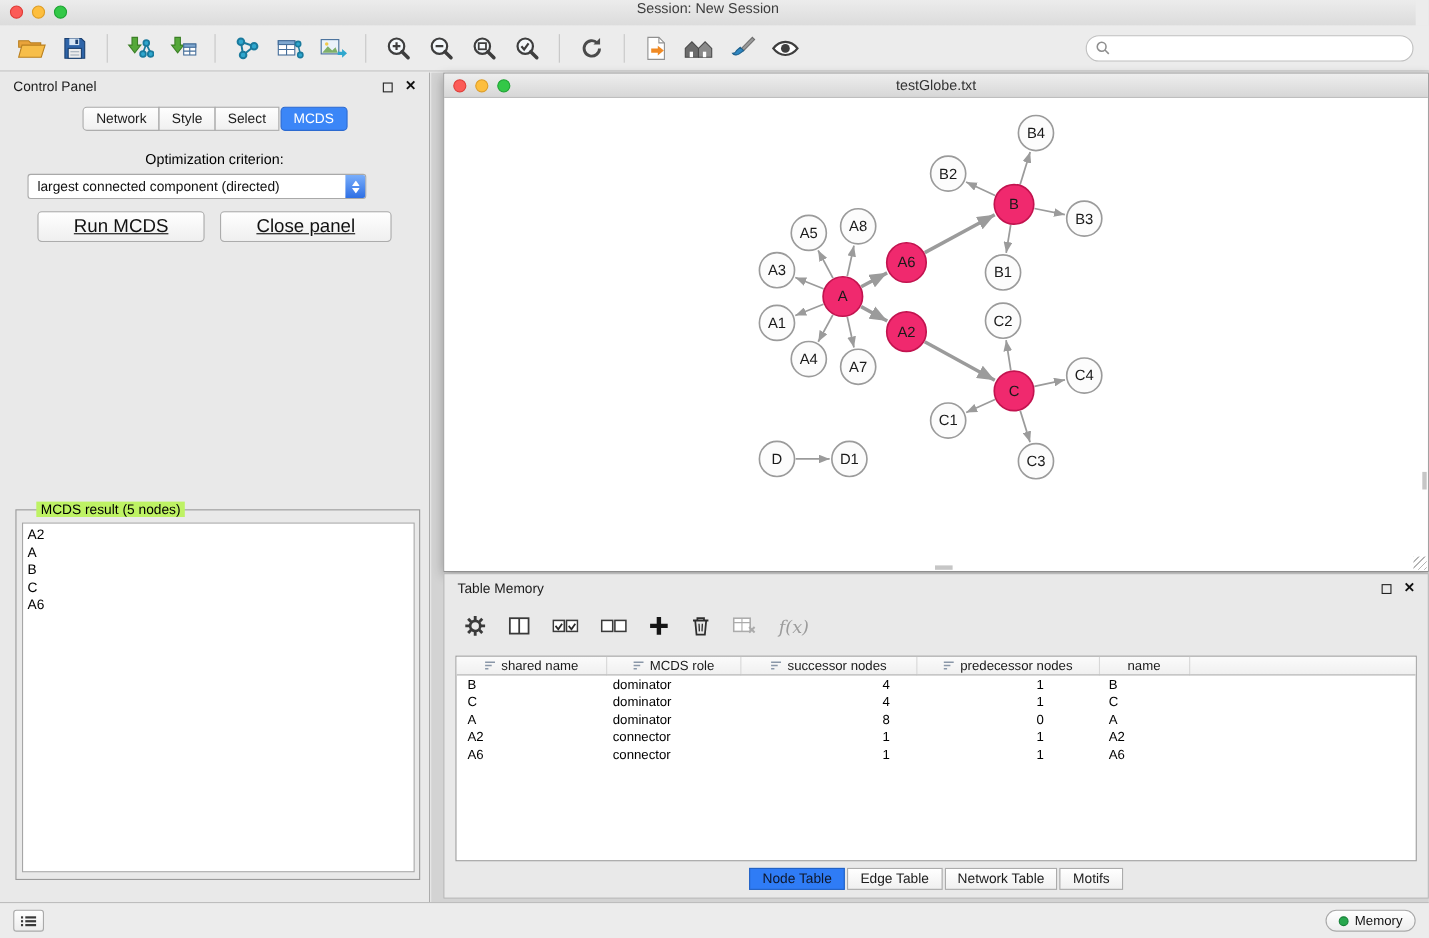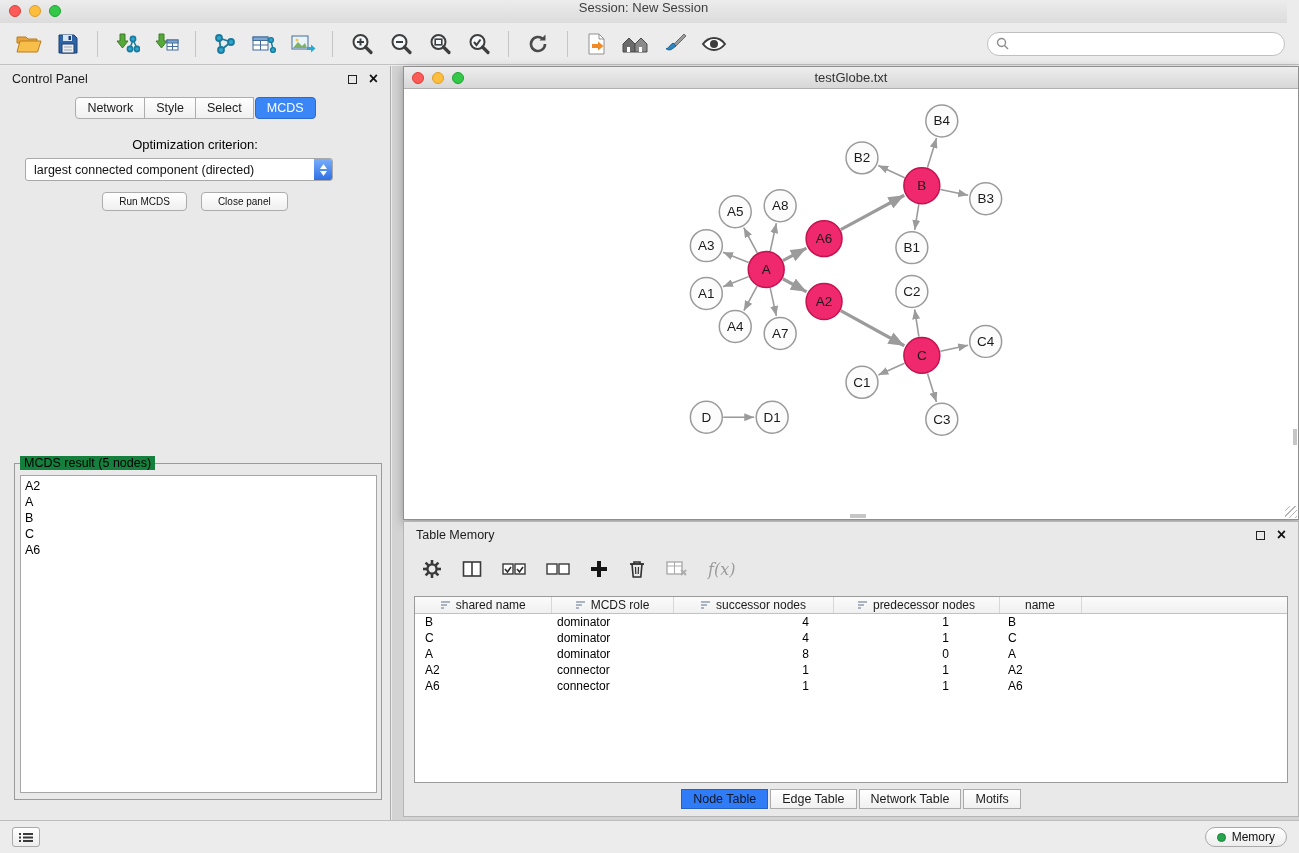--- a/index.html
+++ b/index.html
@@ -46,25 +46,25 @@
   .cp-tab.active { background:#3B86F7; color:#fff; border:1px solid #2C6AD0; border-radius:4px; margin-left:2px; }
 
   .opt-label { position:absolute; top:71px; left:0; right:0; text-align:center; font-size:13px; color:#000; }
   .combo { position:absolute; top:92px; left:25px; width:308px; height:23px; background:#fff;
     border:1px solid #A9A9A9; border-radius:3px; display:flex; align-items:center; font-size:12.5px; }
   .combo-text { flex:1; padding-left:8px; white-space:nowrap; overflow:hidden; }
   .combo-stepper { width:18px; height:21px; margin-right:0; border-radius:0 2px 2px 0;
     background:linear-gradient(#79AEFB,#2E6FE4); display:flex; flex-direction:column;
     align-items:center; justify-content:center; gap:2px; }
   .btn-row { position:absolute; top:126px; left:0; right:0; display:flex; justify-content:center; gap:14px; }
-  .btn-row button { font-size:10px; padding:3px 16px; background:linear-gradient(#FFFFFF,#EFEFEF);
-    border:1px solid #ACACAC; border-radius:4px; color:#111; }
+  .btn-row button { font-size:17px; padding:3px 32px; background:linear-gradient(#FFFFFF,#EFEFEF);
+    border:1px solid #ACACAC; border-radius:4px; color:#111;text-decoration:underline; }
 
   .result-box { position:absolute; top:397px; left:14px; width:368px; bottom:20px; border:1px solid #9A9A9A; }
-  .result-title { position:absolute; top:-8px; left:5px; background:#15803d; padding:0 4px;
+  .result-title { position:absolute; top:-8px; left:18px; background:#bef264; padding:0 4px;
     font-size:12.5px; color:#000; }
   .result-list { position:absolute; left:5px; right:4px; top:11px; bottom:6px; background:#fff;
     border:1px solid #A6A6A6; font-size:12.5px; color:#000; padding:2px 4px; overflow:auto; line-height:16px; }
 
   
   .desktop { position:absolute; left:392px; right:0; top:0; bottom:0; background:#D3D3D3; }
   .net-window { position:absolute; left:11px; top:0; right:0; height:454px; background:#fff;
     border:1px solid #8F8F8F; box-shadow:0 3px 10px rgba(0,0,0,.28); }
   .net-titlebar { height:22px; background:linear-gradient(#EEEEEE,#D7D7D7); border-bottom:1px solid #B0B0B0;
     position:relative; display:flex; align-items:center; }

